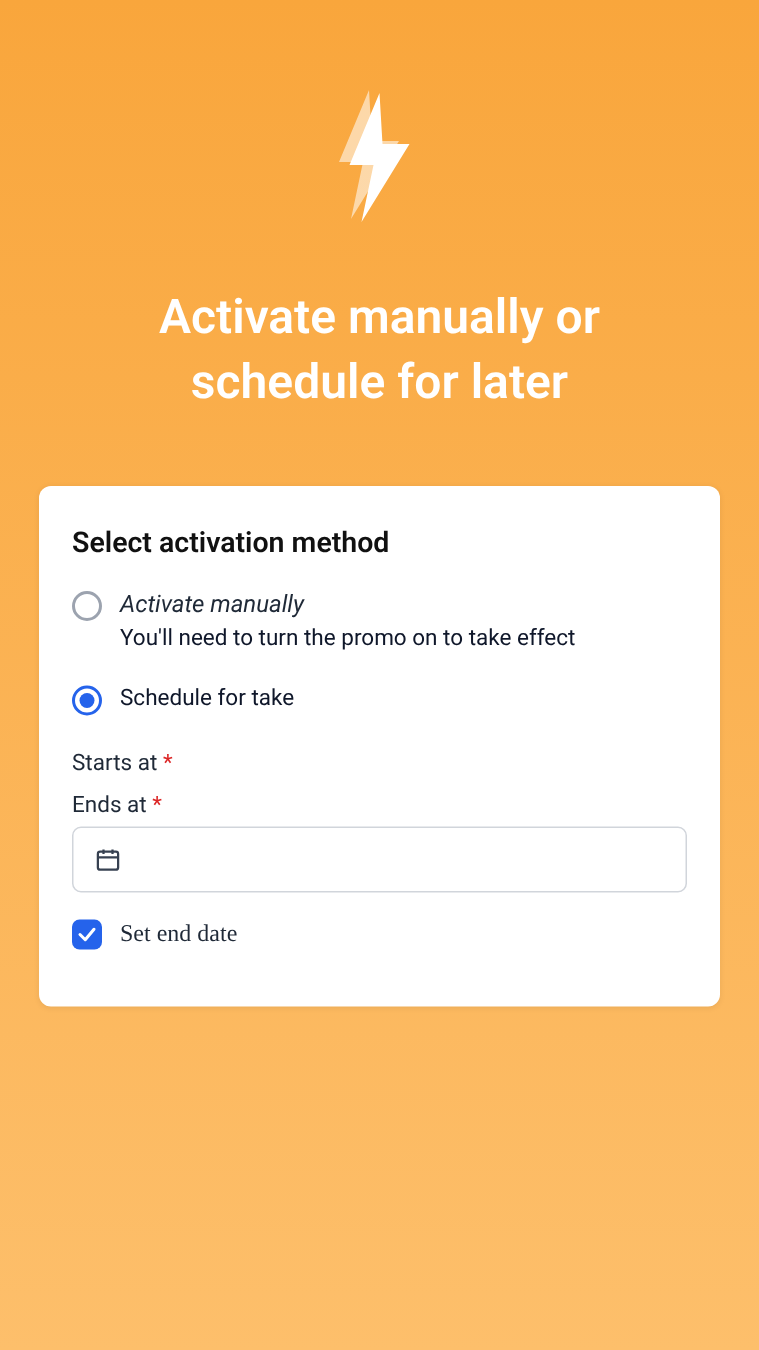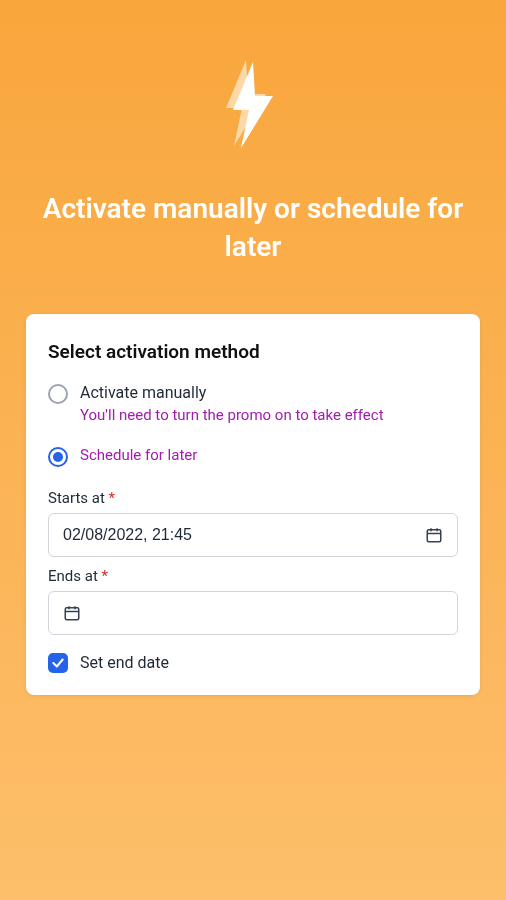--- a/index.html
+++ b/index.html
@@ -20,32 +20,32 @@
       align-items: center;
       padding-top: 60px;
     }
     .bolt-icon {
       width: 60px;
       height: 90px;
       margin-bottom: 40px;
     }
     .hero-title {
       color: #fff;
-      font-size: 28px;
+      font-size: 32px;
       font-weight: 600;
       text-align: center;
       line-height: 1.35;
       margin-bottom: 48px;
       padding: 0 40px;
     }
     .card {
       background: #fff;
       border-radius: 8px;
       margin: 0 26px;
-      padding: 26px 22px 22px 22px;
+      padding: 26px 22px 38px 22px;
       box-shadow: 0 1px 4px rgba(0,0,0,0.08);
     }
     .card-title {
       font-size: 19px;
       font-weight: 600;
       color: #111;
       margin-bottom: 20px;
     }
     .radio-option {
       display: flex;
@@ -74,24 +74,25 @@
       border-radius: 50%;
       background: #2563eb;
     }
     .radio-text {
       flex: 1;
     }
     .radio-label {
       font-size: 16px;
       color: #1f2937;
       margin-bottom: 4px;
+      font-style: italic;
     }
     .radio-desc {
       font-size: 15px;
-      color: #a21caf;
+      color: #0f172a;
     }
     .field {
       margin-top: 4px;
       margin-bottom: 10px;
     }
     .field-label {
       font-size: 15px;
       color: #1f2937;
       margin-bottom: 6px;
     }
@@ -119,20 +120,21 @@
     .cal-icon {
       width: 18px;
       height: 18px;
       color: #374151;
     }
     .checkbox-row {
       display: flex;
       align-items: center;
       margin-top: 18px;
       cursor: pointer;
+      font-family: Liberation Serif, serif;
     }
     .checkbox {
       width: 20px;
       height: 20px;
       border-radius: 5px;
       background: #2563eb;
       display: flex;
       align-items: center;
       justify-content: center;
       margin-right: 12px;
@@ -168,37 +170,28 @@
       <div class="radio-label">Activate manually</div>
       <div class="radio-desc">You'll need to turn the promo on to take effect</div>
     </div>
   </div>
 
   <div class="radio-option">
     <div class="radio-circle selected">
       <div class="radio-dot"></div>
     </div>
     <div class="radio-text">
-      <div class="radio-desc">Schedule for later</div>
+      <div class="radio-desc">Schedule for take</div>
     </div>
   </div>
 
   <div class="field">
     <div class="field-label">
       <span>Starts at</span>
       <span class="req">*</span>
-    </div>
-    <div class="input-wrap">
-      <input class="input-value" value="02/08/2022, 21:45" style="">
-      <svg class="cal-icon" viewBox="0 0 24 24" fill="none" stroke="currentColor" stroke-width="2">
-        <rect x="3" y="5" width="18" height="16" rx="2"></rect>
-        <line x1="3" y1="10" x2="21" y2="10"></line>
-        <line x1="8" y1="3" x2="8" y2="7"></line>
-        <line x1="16" y1="3" x2="16" y2="7"></line>
-      </svg>
     </div>
   </div>
 
   <div class="field">
     <div class="field-label">
       <span>Ends at</span>
       <span class="req">*</span>
     </div>
     <div class="input-wrap">
       <svg class="cal-icon" viewBox="0 0 24 24" fill="none" stroke="currentColor" stroke-width="2">

